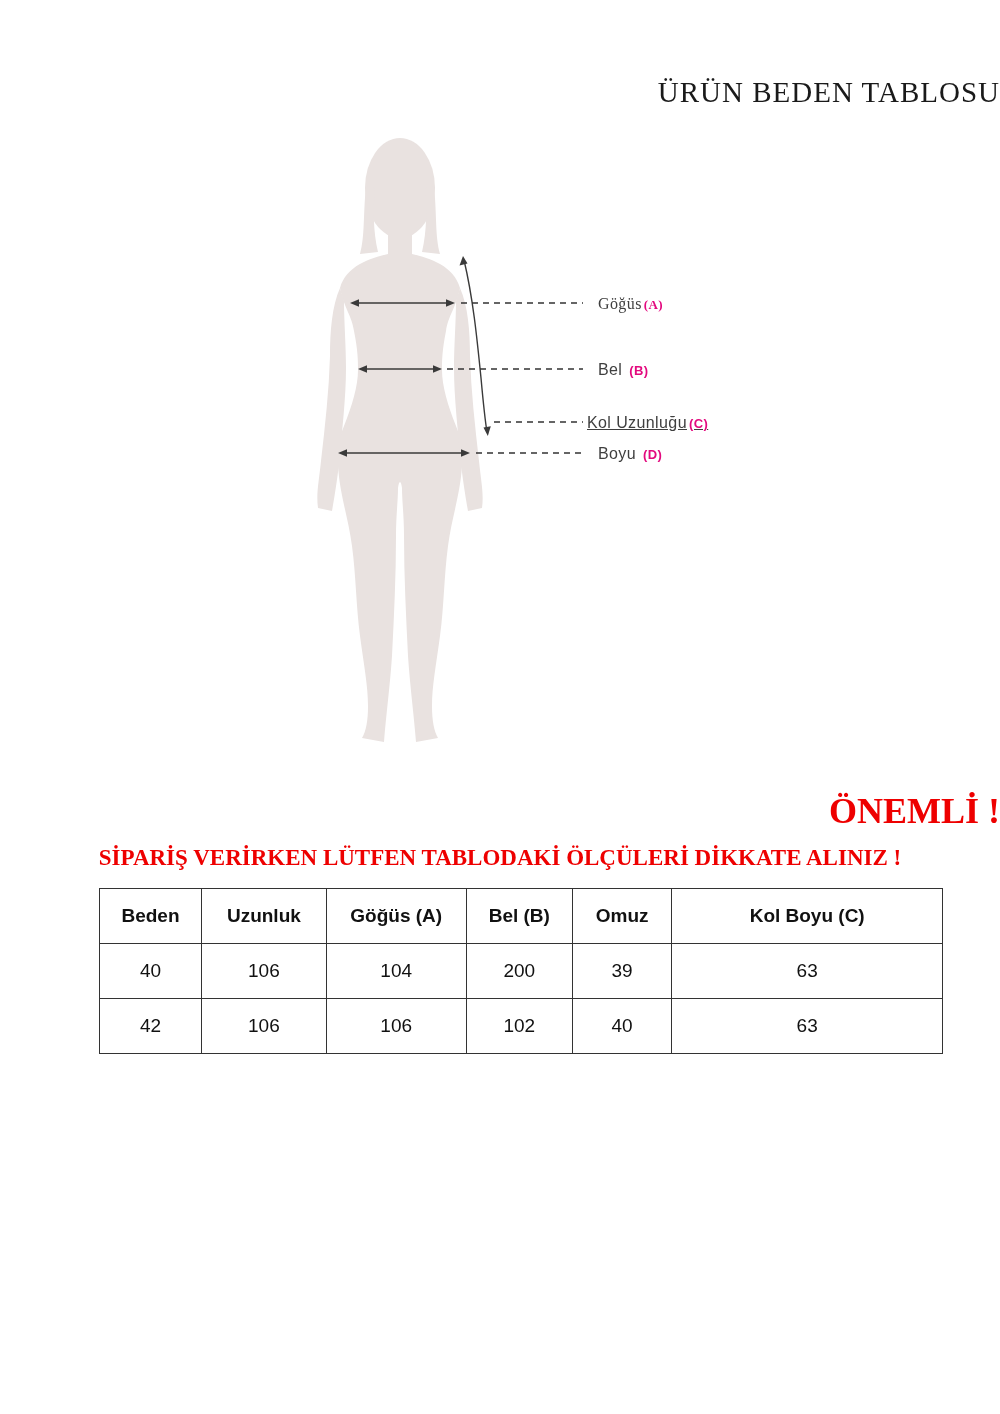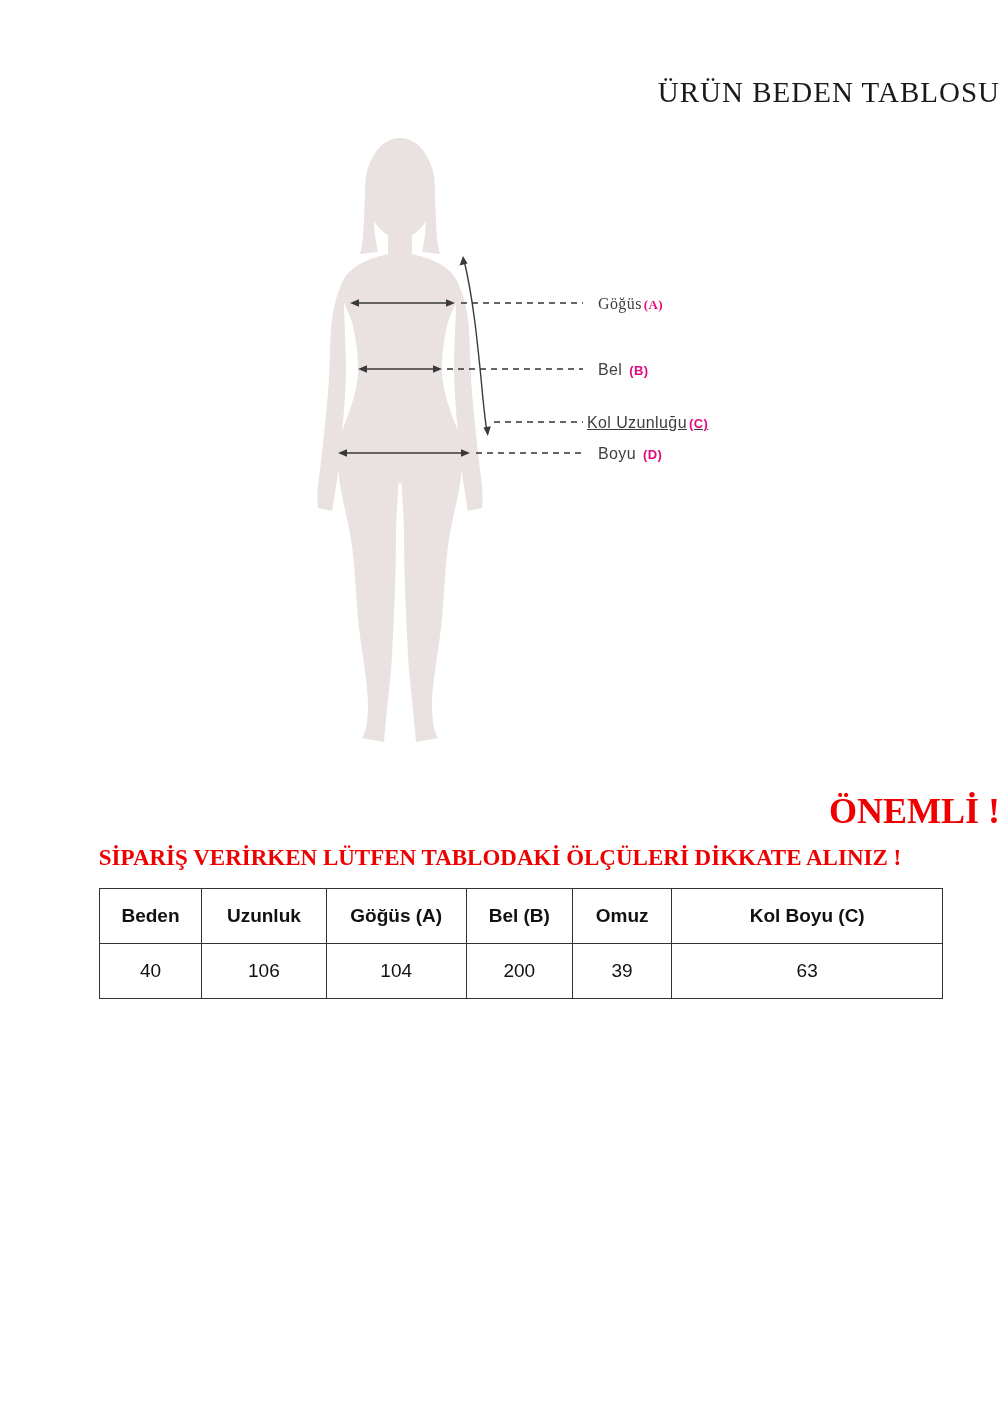--- a/index.html
+++ b/index.html
@@ -191,14 +191,22 @@
   </thead>
   <tbody>
     <tr>
       <td>40</td>
       <td>106</td>
       <td>104</td>
       <td>200</td>
       <td>39</td>
       <td>63</td>
     </tr>
+    <tr>
+      <td>42</td>
+      <td>106</td>
+      <td>106</td>
+      <td>102</td>
+      <td>40</td>
+      <td>63</td>
+    </tr>
   </tbody>
 </table>
 
 </body></html>

